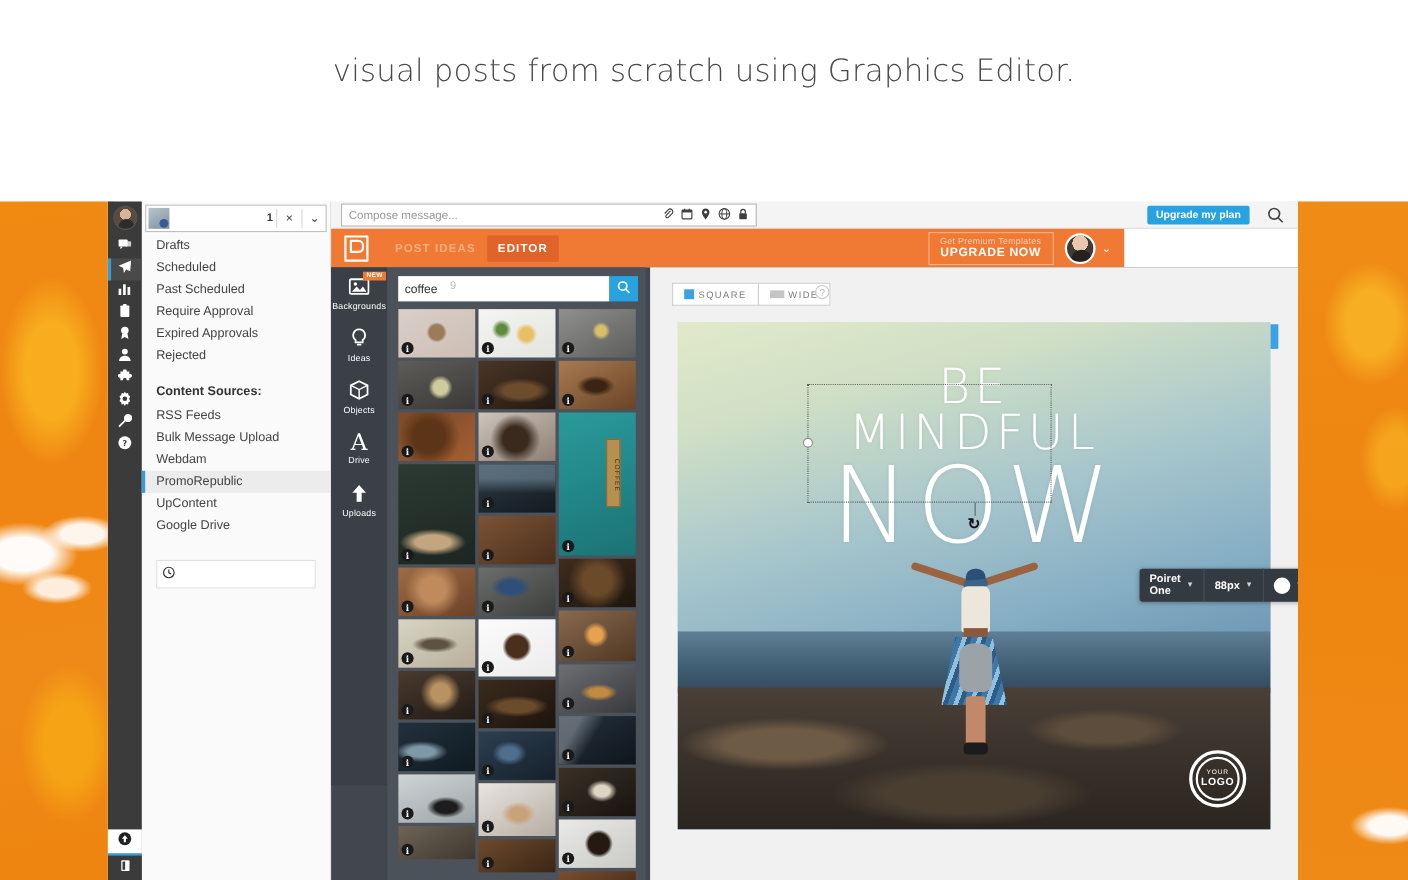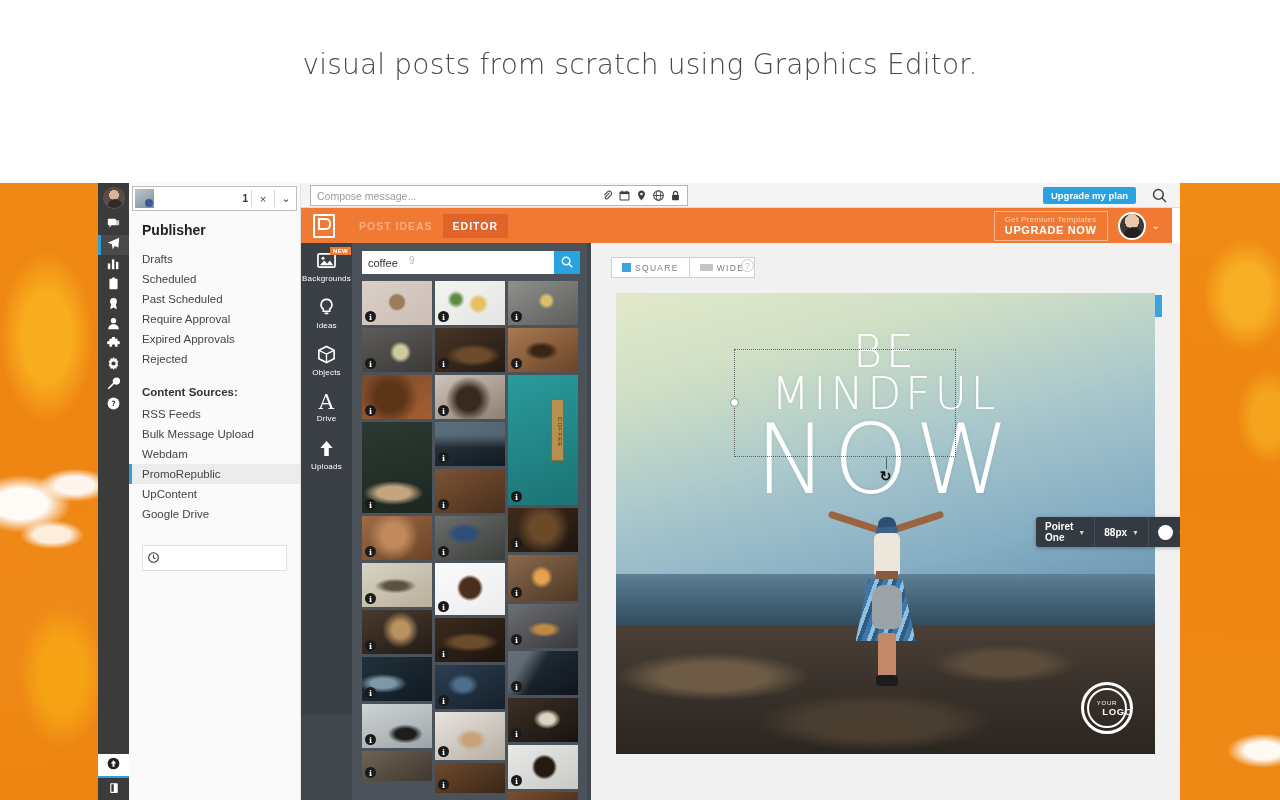--- a/index.html
+++ b/index.html
@@ -116,21 +116,21 @@
   .upgrade-plan {
     position: absolute; right: 44px; top: 4px; height: 17px; padding: 0 8px;
     background: #29a3e0; color: #fff; font-size: 9.5px; font-weight: 700;
     display: flex; align-items: center; border-radius: 2px; cursor: pointer;
   }
   .top-search { position: absolute; right: 13px; top: 5px; width: 15px; height: 15px; cursor: pointer; }
   .top-search svg { width: 15px; height: 15px; stroke: #444; fill: none; stroke-width: 1.6; }
 
   
   .ed-header {
-    position: absolute; left: 203px; top: 25px; width: 871px; height: 35px;
+    position: absolute; left: 203px; top: 25px; width: 721px; height: 35px;
     background: #f07a33; display: flex; align-items: center;
   }
   .pr-logo {
     width: 22px; height: 24px; margin-left: 12px; margin-right: 14px; position: relative;
     border: 2.5px solid #fff; border-radius: 1px;
   }
   .pr-logo::before{content:"";position:absolute;left:3px;top:2px;width:9px;height:8px;border:2.5px solid #fff;border-radius:0 5px 5px 0;}
   .ed-tab { font-size: 10.5px; font-weight: 700; letter-spacing: 1px; padding: 6px 10px; cursor: pointer; }
   .ed-tab.dim { color: #f7ad83; }
   .ed-tab.active { background: #e0632a; color: #fff; }
@@ -244,21 +244,21 @@
   .p-bag { position:absolute; left:52px; top:76px; width:30px; height:44px; border-radius:12px 12px 8px 8px; background:#9ba3a8; }
   .p-legs { position:absolute; left:58px; top:124px; width:18px; height:46px; background:#c2886a; border-radius:3px; }
   .p-shoe { position:absolute; left:56px; top:166px; width:22px; height:11px; border-radius:4px; background:#1c1c1c; }
 
   .logo-badge {
     position: absolute; right: 22px; bottom: 20px; width: 52px; height: 52px; border-radius: 50%;
     border: 3px solid #ffffff; display: flex; align-items: center; justify-content: center;
   }
   .logo-inner { width: 40px; height: 40px; border-radius: 50%; border: 2px solid #fff; display:flex; flex-direction:column; align-items:center; justify-content:center; }
   .logo-inner .l1 { font-size: 6px; color:#fff; letter-spacing:.8px; }
-  .logo-inner .l2 { font-size: 9.5px; font-weight: 700; color:#fff; letter-spacing:.6px;padding-left:21px; }
+  .logo-inner .l2 { font-size: 9.5px; font-weight: 700; color:#fff; letter-spacing:.6px; }
 
   
   .sel-box { position: absolute; left: 118px; top: 56px; width: 222px; height: 108px; border: 1px dotted rgba(60,60,60,.75); }
   .sel-handle {
     position: absolute; left: -5px; top: 50%; margin-top: -5px; width: 9px; height: 9px;
     border-radius: 50%; background: #fff; border: 1px solid #8e8e8e; cursor: ew-resize;
   }
   .rot-handle {
     position: absolute; left: 50%; top: 176px; margin-left: -7px; width: 14px; height: 14px;
     color: #111; font-size: 14px; line-height: 14px; text-align: center; cursor: grab; font-weight: 700;
@@ -380,21 +380,20 @@
     <div class="publisher">
       <div class="acct-tab">
         <div class="acct-thumb"></div>
         <div class="acct-spacer"></div>
         <div class="acct-num">1</div>
         <div class="acct-div"></div>
         <div class="acct-btn">×</div>
         <div class="acct-div"></div>
         <div class="acct-btn">⌄</div>
       </div>
-      <div class="pub-title">Publisher</div>
       <div class="pub-list">
         <div class="pub-item">Drafts</div>
         <div class="pub-item">Scheduled</div>
         <div class="pub-item">Past Scheduled</div>
         <div class="pub-item">Require Approval</div>
         <div class="pub-item">Expired Approvals</div>
         <div class="pub-item">Rejected</div>
         <div class="pub-head">Content Sources:</div>
         <div class="pub-item">RSS Feeds</div>
         <div class="pub-item">Bulk Message Upload</div>

